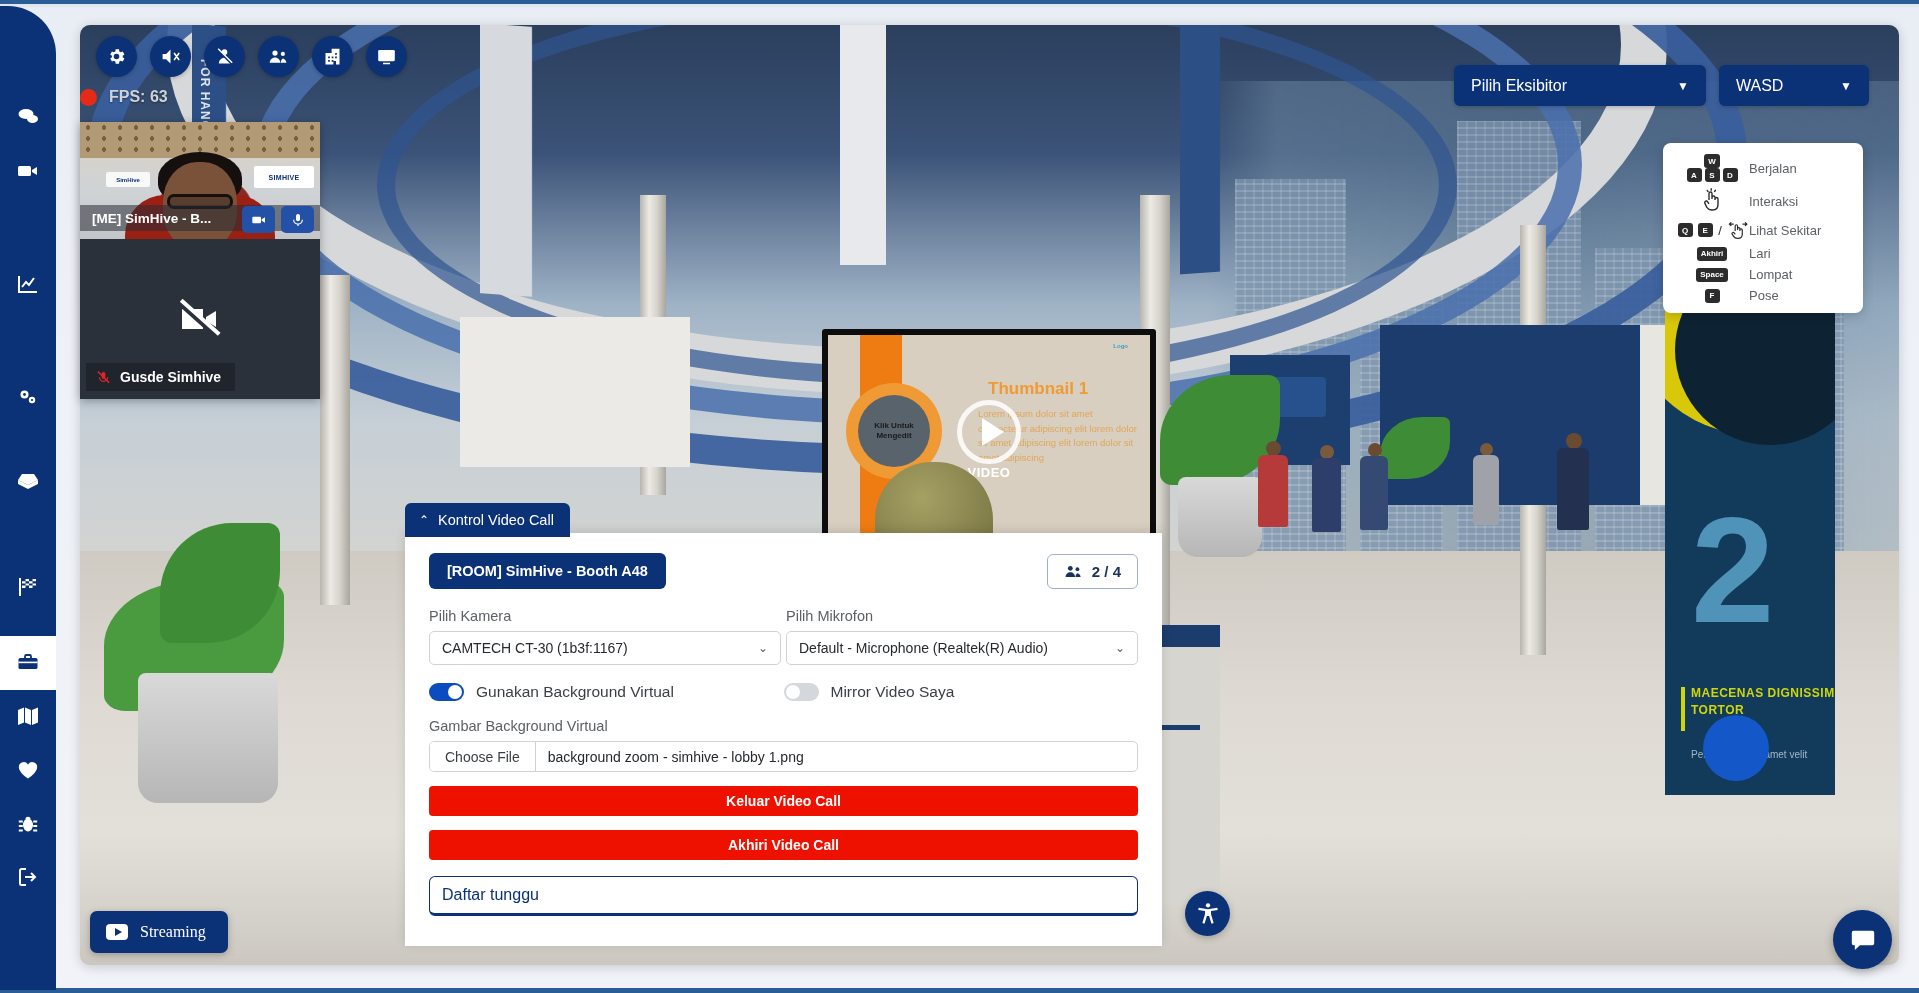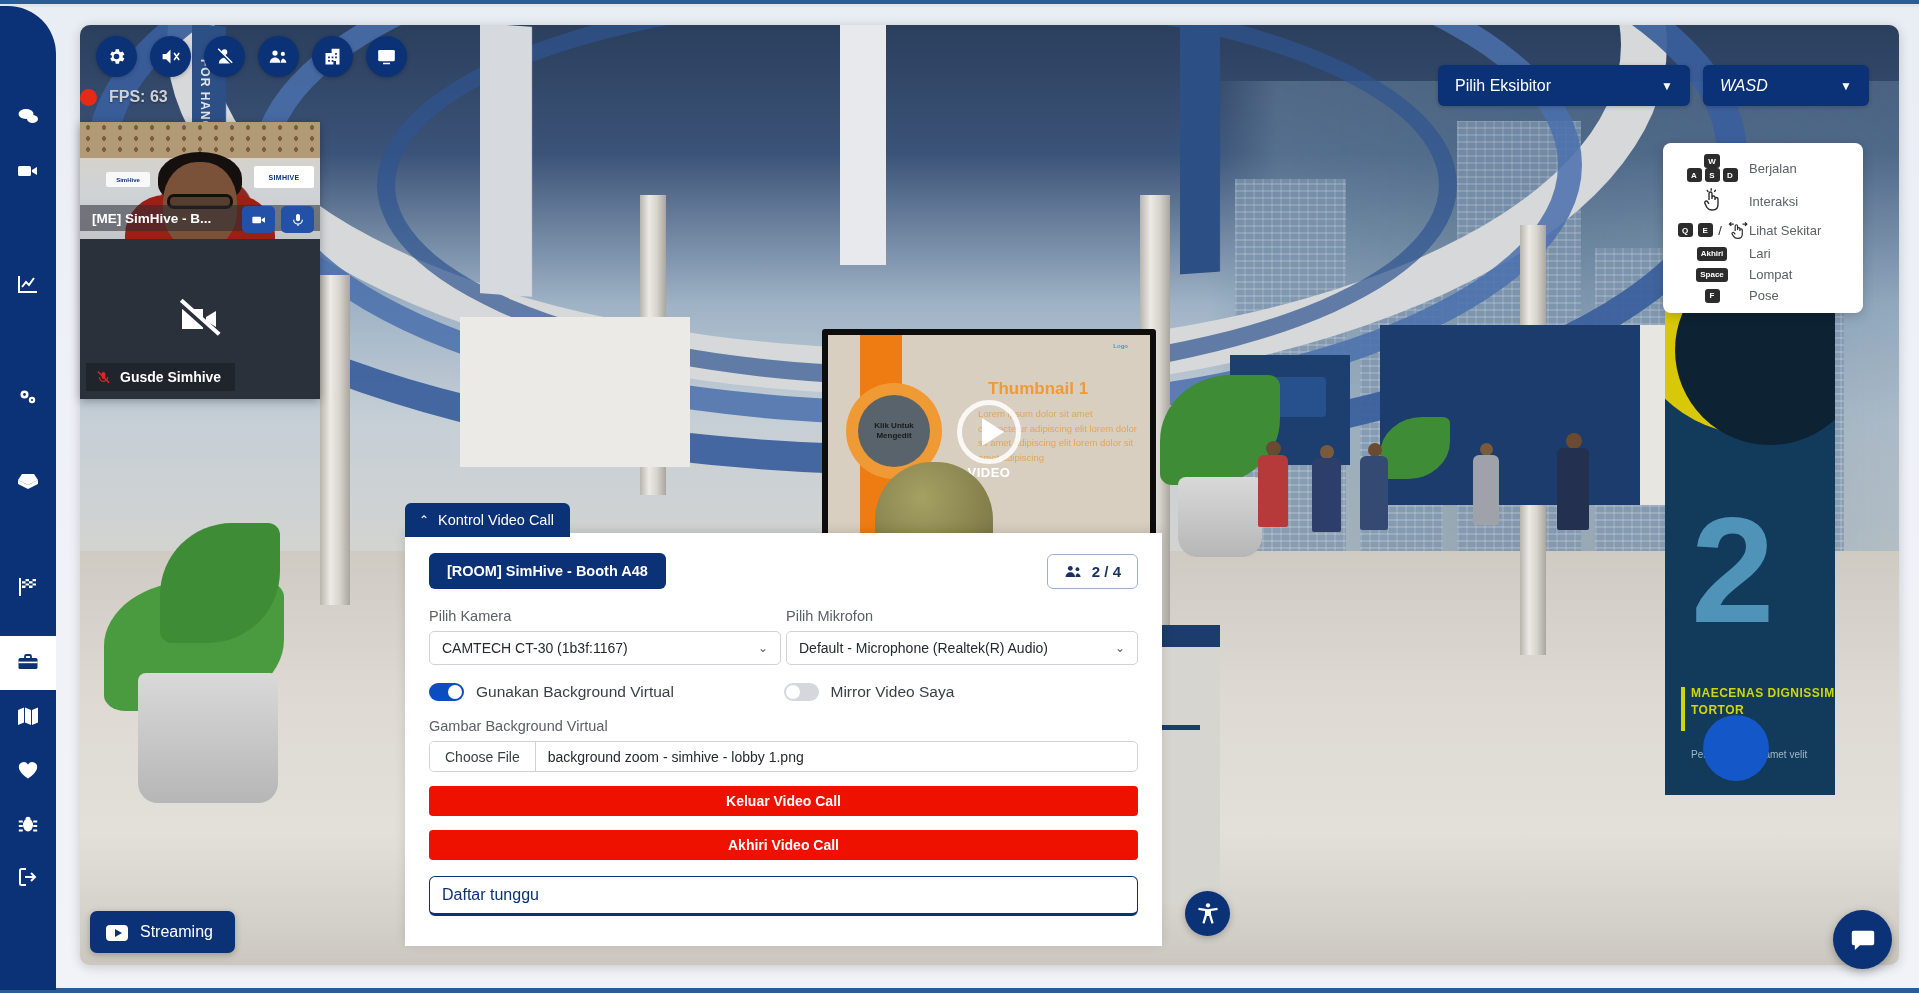--- a/index.html
+++ b/index.html
@@ -258,21 +258,21 @@
     position:absolute; right:30px; top:40px; display:flex; gap:13px; z-index:30;
   }
   .sel-pill {
     height:41px; border-radius:6px; background:#0b3177; color:#fff;
     display:flex; align-items:center; justify-content:space-between;
     padding:0 17px; font-size:16px; cursor:pointer;
     box-shadow:0 1px 4px rgba(0,0,0,.22);
   }
   .sel-pill .caret { margin-left:22px; font-size:12px; }
   #sel-exhibitor { width:252px; }
-  #sel-wasd { width:166px;font-style:italic; }
+  #sel-wasd { width:150px; }
   #btn-visitor { width:222px; }
 
   
   .kbd-card {
     position:absolute; right:36px; top:118px; width:200px;
     background:#fff; border-radius:8px; padding:11px 12px 10px 12px;
     box-shadow:0 3px 12px rgba(0,0,0,.18); z-index:31;
   }
   .kbd-row { display:flex; align-items:center; margin-bottom:6px; }
   .kbd-left { width:74px; display:flex; align-items:center; justify-content:center; }
@@ -362,22 +362,22 @@
     margin-top:16px; height:40px; width:100%;
     border:1px solid #0b3177; border-bottom:3px solid #0b3177; border-radius:6px;
     display:flex; align-items:center; padding:0 12px;
     font-size:16px; color:#0b3177; background:#fff; cursor:pointer;
   }
 
   
   .streaming-btn {
     position:absolute; left:90px; bottom:40px; z-index:35;
     background:#0b3177; color:#fff; border-radius:7px;
-    padding:12px 22px 12px 16px; display:flex; align-items:flex-end; gap:12px;
-    font-size:16px; cursor:pointer; box-shadow:0 2px 7px rgba(0,0,0,.25);
+    padding:12px 22px 12px 16px; display:flex; align-items:center; gap:12px;
+    font-size:16px; cursor:pointer; box-shadow:0 2px 7px rgba(0,0,0,.25);font-family:Liberation Serif, serif;
   }
   .yt-ico {
     width:22px; height:16px; background:#fff; border-radius:4px;
     display:flex; align-items:center; justify-content:center;
   }
   .yt-ico .tri {
     width:0;height:0;border-left:7px solid #0b3177;
     border-top:4.5px solid transparent;border-bottom:4.5px solid transparent;
     margin-left:2px;
   }

